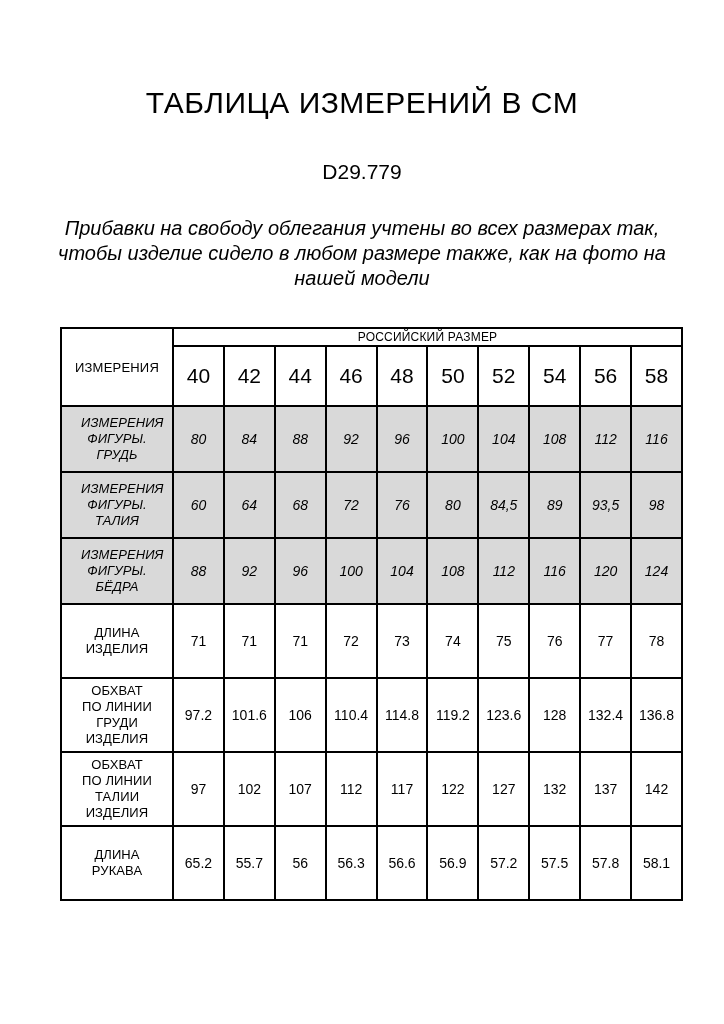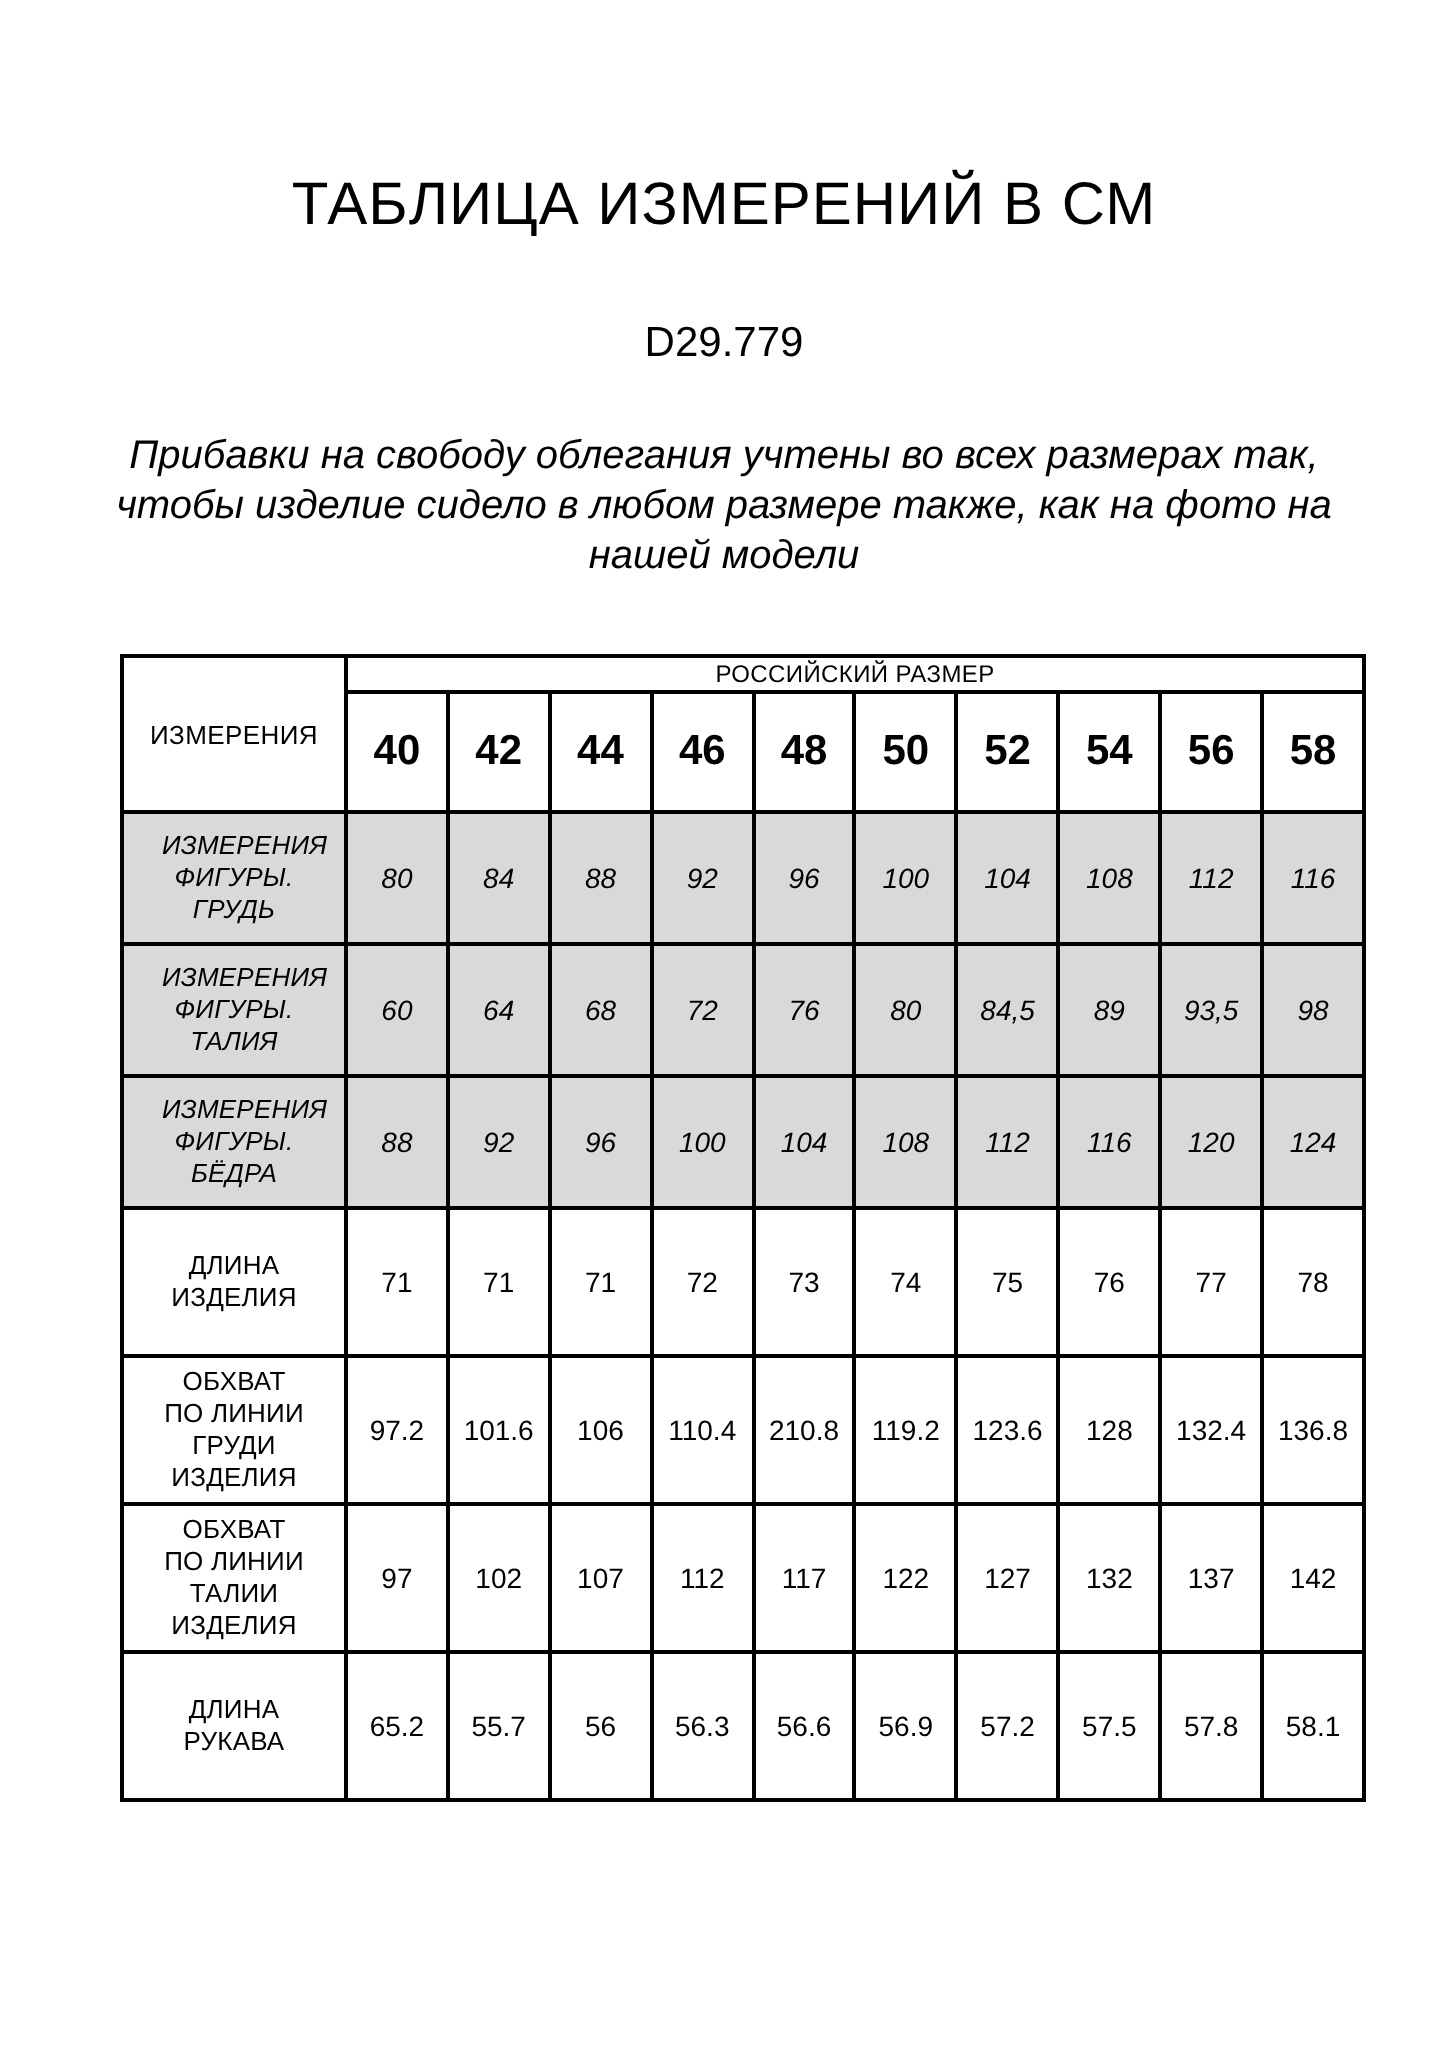--- a/index.html
+++ b/index.html
@@ -59,21 +59,21 @@
   }
   tr.group-row { height: 18px; }
   .group-head {
     font-size: 12px;
     height: 18px;
     letter-spacing: 0.2px;
   }
   tr.sizes-row { height: 60px; }
   .size-cell {
     font-size: 21px;
-    font-weight: 700;
+    font-weight: 400;
   }
   tbody tr { height: 74px; }
   tbody tr.shaded { height: 66px; }
   tbody tr.shaded td { background: #d9d9d9; font-style: italic; }
   .label-cell {
     font-size: 13px;
     line-height: 16px;
     padding: 2px 19px;
     letter-spacing: 0.1px;
     margin-top: 12px;
@@ -177,21 +177,21 @@
           <td class="value-cell">76</td>
           <td class="value-cell">77</td>
           <td class="value-cell">78</td>
         </tr>
         <tr>
           <td class="label-cell">ОБХВАТ ПО ЛИНИИ ГРУДИ ИЗДЕЛИЯ</td>
           <td class="value-cell">97.2</td>
           <td class="value-cell">101.6</td>
           <td class="value-cell">106</td>
           <td class="value-cell">110.4</td>
-          <td class="value-cell">210.8</td>
+          <td class="value-cell">114.8</td>
           <td class="value-cell">119.2</td>
           <td class="value-cell">123.6</td>
           <td class="value-cell">128</td>
           <td class="value-cell">132.4</td>
           <td class="value-cell">136.8</td>
         </tr>
         <tr>
           <td class="label-cell">ОБХВАТ ПО ЛИНИИ ТАЛИИ ИЗДЕЛИЯ</td>
           <td class="value-cell">97</td>
           <td class="value-cell">102</td>

